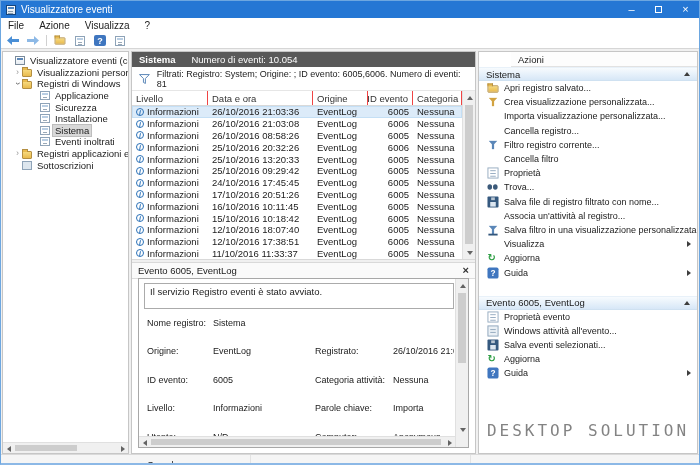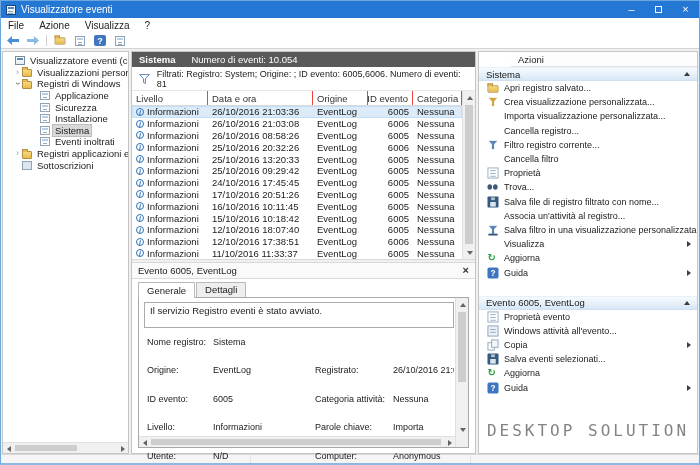--- a/index.html
+++ b/index.html
@@ -399,25 +399,20 @@
         </div>
       </div>
 
       <div class="splitter"></div>
 
       <div class="details">
         <div class="detail-header">
           <span>Evento 6005, EventLog</span>
           <span class="detail-close">×</span>
         </div>
-        <div class="tabs">
-
-        <span class="tab active">Generale</span>
-            <span class="tab">Dettagli</span>
-          </div>
         <div class="detail-body">
           <div class="msg-box">Il servizio Registro eventi è stato avviato.</div>
           <div class="fields">
 
           <div class="field-row">
                 <span class="f-label">Nome registro:</span>
                 <span class="f-value">Sistema</span>
                 <span class="f-label"></span>
                 <span class="f-value"></span>
               </div>
@@ -557,24 +552,20 @@
             <div>
 
             <div class="action-item">
                   <span class="a-icon" data-icon="properties"></span>
                   <span class="action-label">Proprietà evento</span>
                 </div>
               <div class="action-item">
                   <span class="a-icon" data-icon="task"></span>
                   <span class="action-label">Windows attività all'evento...</span>
                 </div>
-              <div class="action-item has-sub">
-                  <span class="a-icon" data-icon="copy"></span>
-                  <span class="action-label">Copia</span>
-                </div>
               <div class="action-item">
                   <span class="a-icon" data-icon="save"></span>
                   <span class="action-label">Salva eventi selezionati...</span>
                 </div>
               <div class="action-item">
                   <span class="a-icon" data-icon="refresh"></span>
                   <span class="action-label">Aggiorna</span>
                 </div>
               <div class="action-item has-sub">
                   <span class="a-icon" data-icon="help"></span>

